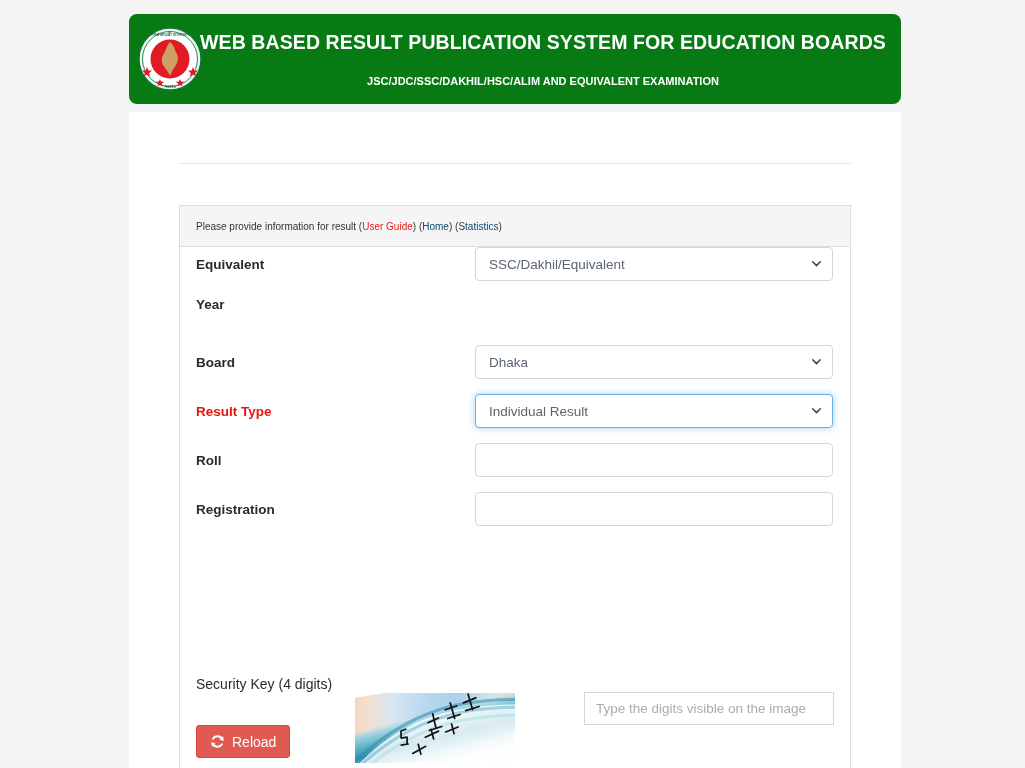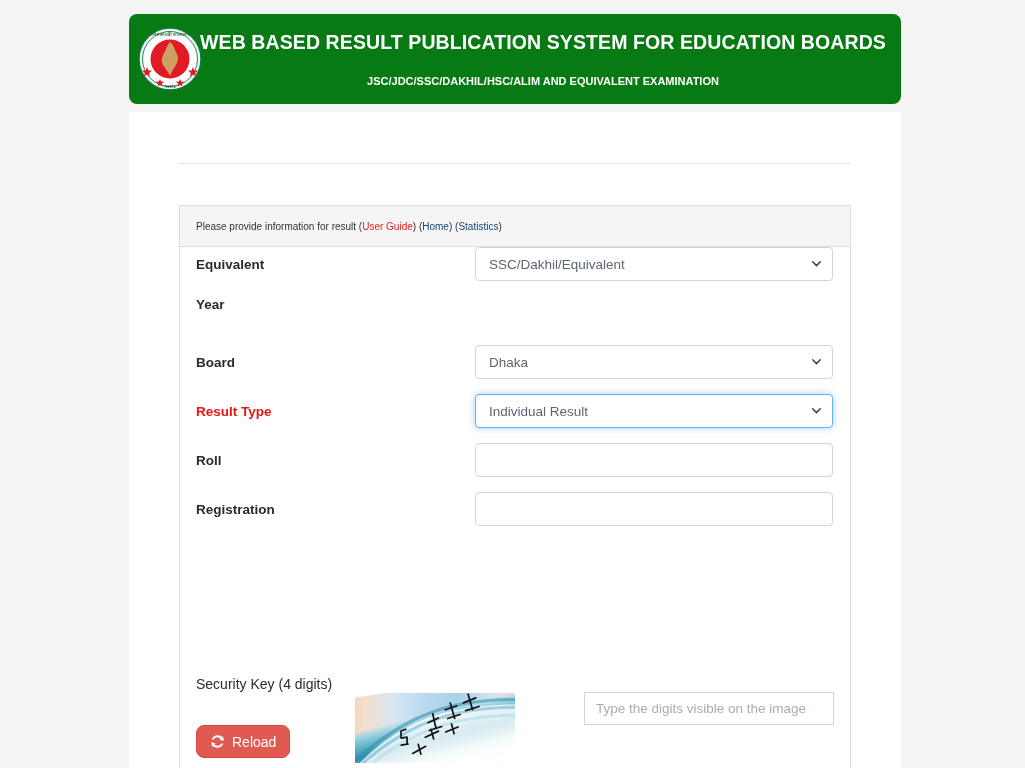--- a/index.html
+++ b/index.html
@@ -201,21 +201,21 @@
     left: 0; top: 0; width: 100%; height: 100%;
   }
 
   .reload-btn {
     position: absolute;
     left: 16px; top: 478px;
     height: 33px;
     padding: 0 13px;
     background: #e05a52;
     border: 1px solid #d9483f;
-    border-radius: 8px;
+    border-radius: 3px;
     color: #ffffff;
     font-size: 14px;
     display: flex;
     align-items: center;
     gap: 7px;
     cursor: pointer;
   }
   .reload-icon { width: 15px; height: 15px; display: block; }
 
   .captcha-input {

